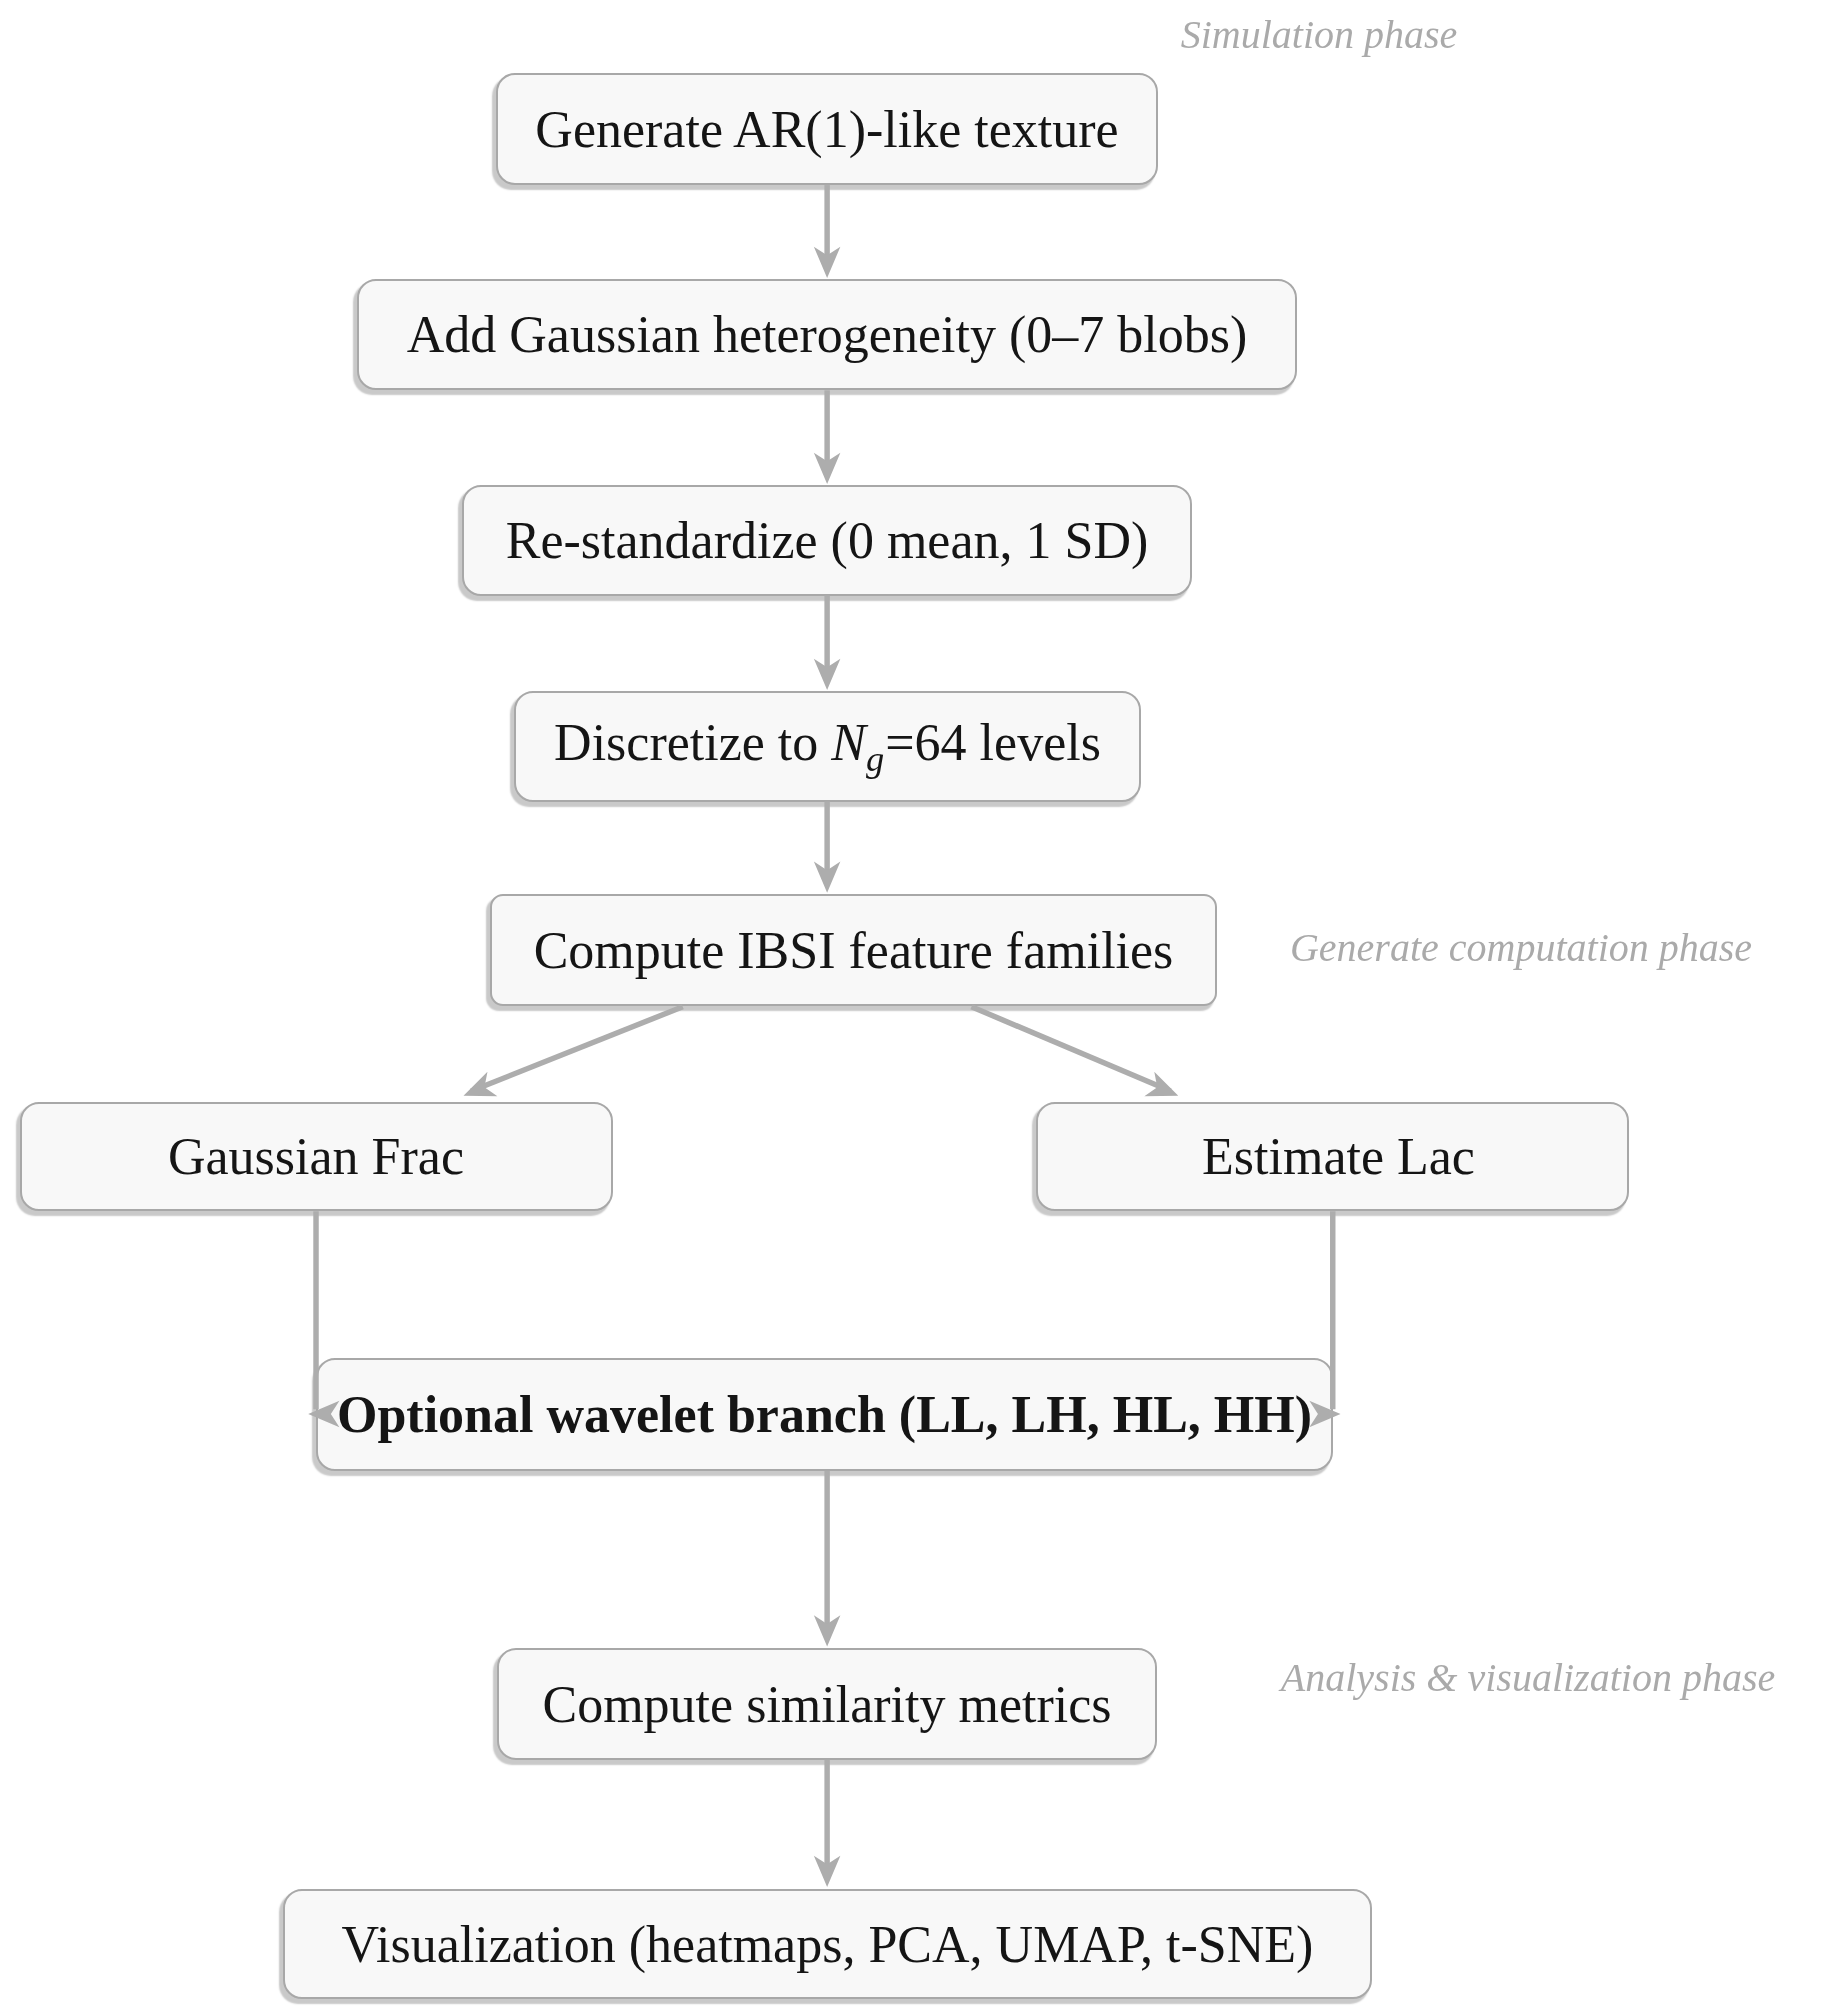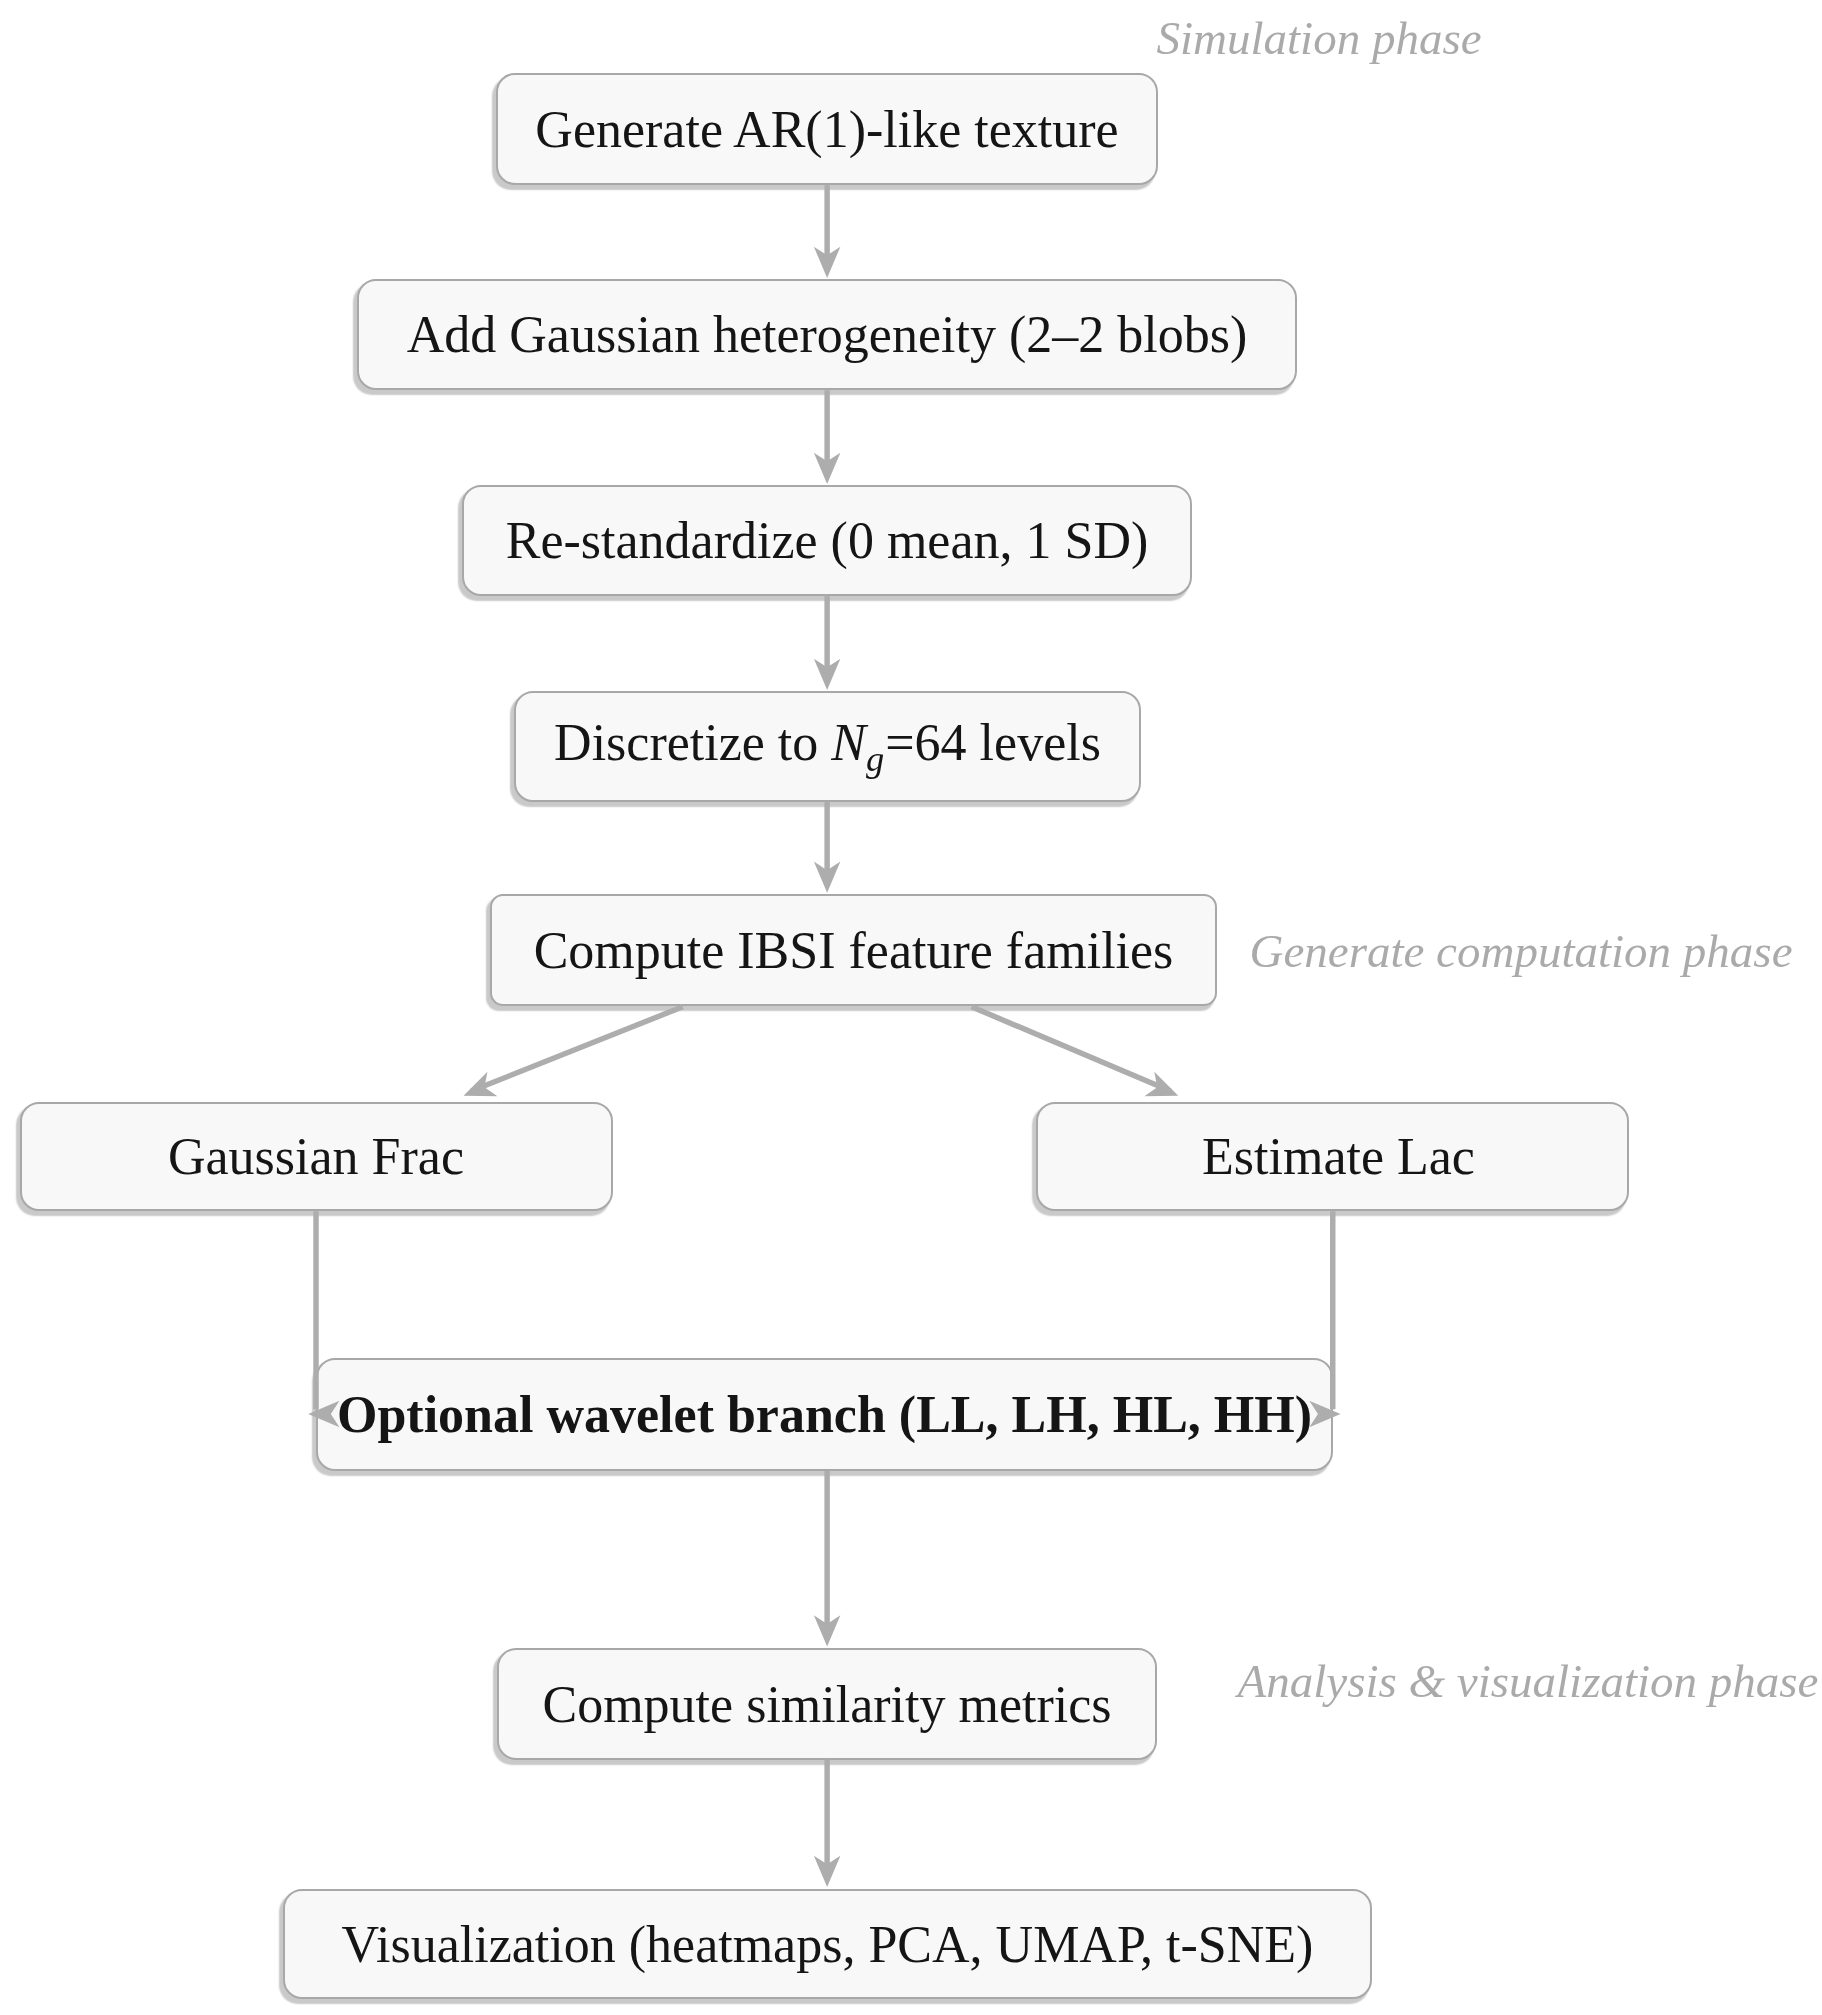--- a/index.html
+++ b/index.html
@@ -26,21 +26,21 @@
     align-items: center;
     justify-content: center;
     font-size: 52px;
     color: var(--node-text, #151515);
     white-space: nowrap;
     text-align: center;
   }
   .phase-label {
     position: absolute;
     font-style: italic;
-    font-size: 47px;
+    font-size: 40px;
     color: var(--phase-text, #aaaaaa);
     white-space: nowrap;
     transform: translateX(-50%);
     text-align: center;
   }
   .mvar { font-style: italic; }
   .msub {
     font-style: italic;
     font-size: 0.70em;
     vertical-align: -0.28em;
@@ -70,21 +70,21 @@
 
   <div class="phase-label" style="left:1319px; top:11px;">Simulation phase</div>
   <div class="phase-label" style="left:1521px; top:924px;">Generate computation phase</div>
   <div class="phase-label" style="left:1528px; top:1654px;">Analysis &amp; visualization phase</div>
 
   <div class="node" style="left:496px; top:73px; width:662px; height:112px;">
     <span>Generate AR(1)-like texture</span>
   </div>
 
   <div class="node" style="left:357px; top:279px; width:940px; height:111px;">
-    <span>Add Gaussian heterogeneity (2–2 blobs)</span>
+    <span>Add Gaussian heterogeneity (0–7 blobs)</span>
   </div>
 
   <div class="node" style="left:462px; top:485px; width:730px; height:111px;">
     <span>Re-standardize (0 mean, 1 SD)</span>
   </div>
 
   <div class="node" style="left:514px; top:691px; width:627px; height:111px;">
     <span>
       <span>Discretize to </span><span class="mvar">N</span><span class="msub">g</span><span>=64 levels</span>
     </span>

